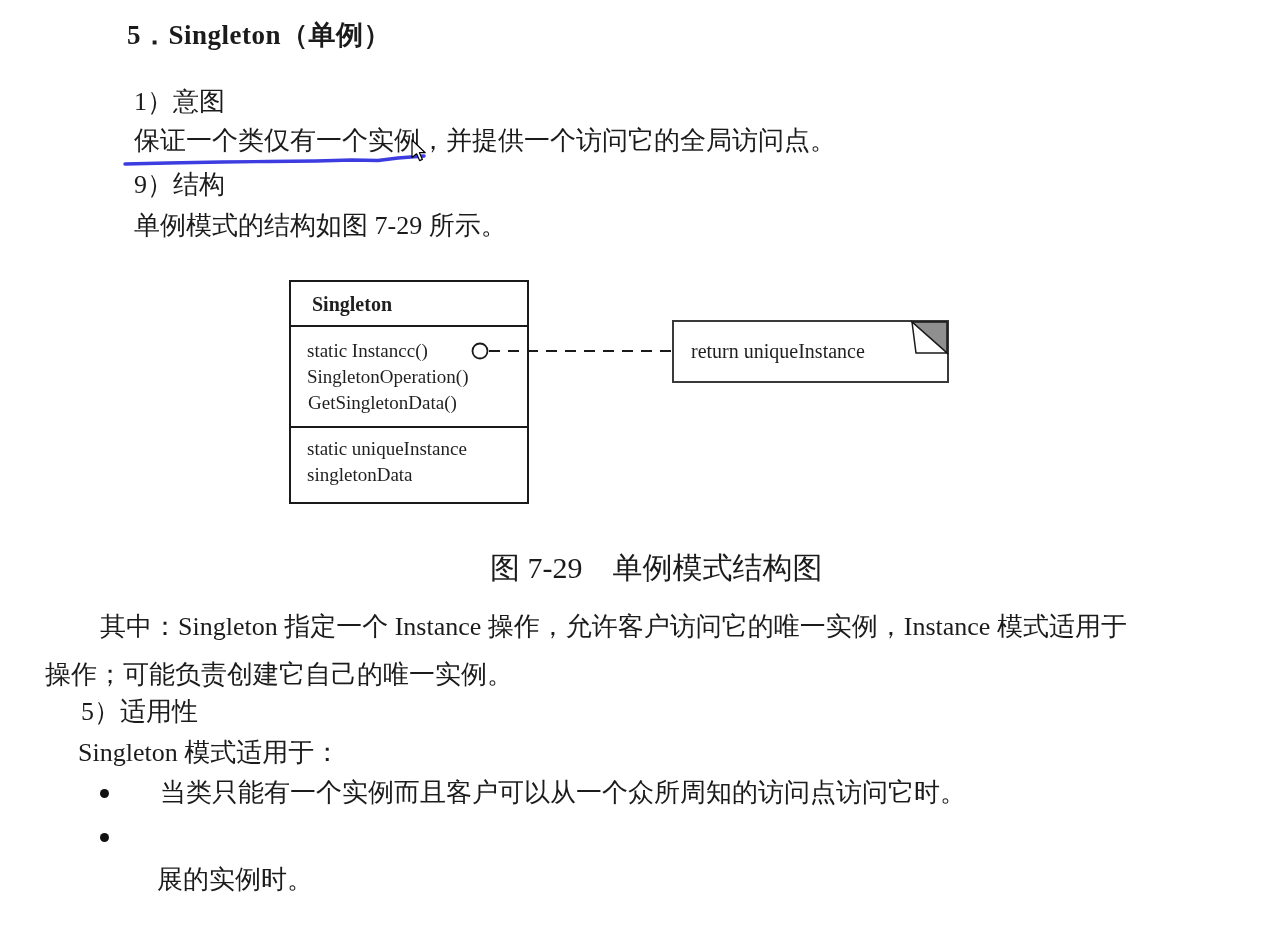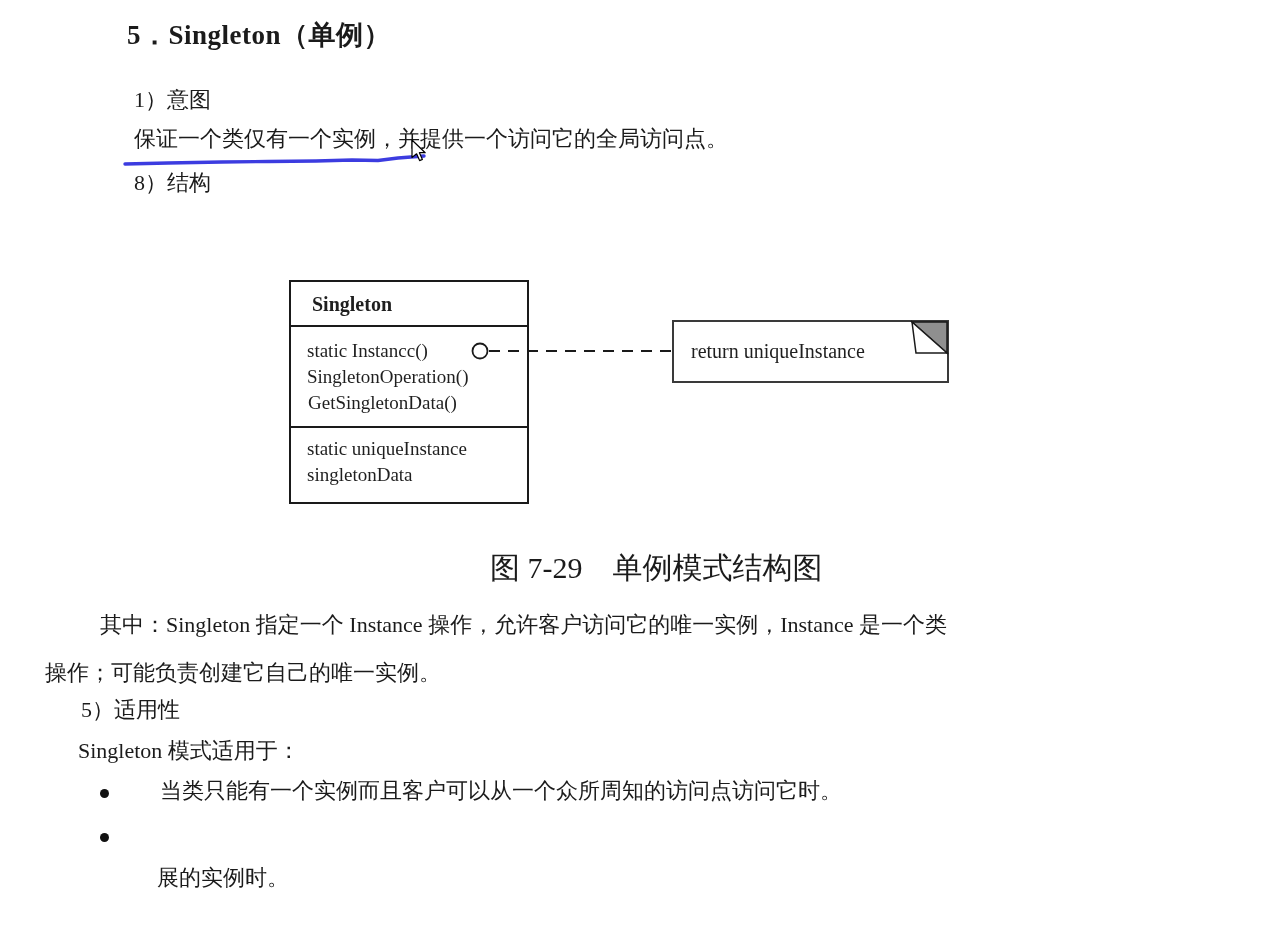--- a/index.html
+++ b/index.html
@@ -6,21 +6,21 @@
   #page{
     position:relative;
     width:1274px;height:951px;
     background:#ffffff;
     overflow:hidden;
     font-family:"Liberation Serif","DejaVu Serif",serif;
     color:#1b1b1b;
     padding-left:48px;
   }
   .txt{position:absolute;white-space:nowrap;line-height:1.15;}
-  .t26{font-size:22px;}
+  .t26{font-size:26px;}
   .t27b{font-size:27px;font-weight:bold;letter-spacing:.5px;}
   .t23{font-size:30px;}
   .bullet-dot{
     position:absolute;width:9px;height:9px;border-radius:50%;
     background:#111;
   }
   svg text{
     font-family:"Liberation Serif","DejaVu Serif",serif;
     fill:#1f1f1f;
   }
@@ -33,22 +33,23 @@
 <body>
 
 <div id="page">
 
   <div class="txt t27b" style="left:127px;top:20px;">5．Singleton（单例）</div>
 
   <div class="txt t26" style="left:134px;top:87px;">1）意图</div>
 
   <div class="txt t26" style="left:134px;top:128px;font-family:Liberation Mono, monospace;">保证一个类仅有一个实例，并提供一个访问它的全局访问点。</div>
 
-  <div class="txt t26" style="left:134px;top:170px;">8）结构</div>
+  <div class="txt t26" style="left:134px;top:170px;">9）结构</div>
 
+  <div class="txt t26" style="left:134px;top:211px;">单例模式的结构如图 7-29 所示。</div>
 
   <svg id="diagram-layer" width="1274" height="951" viewBox="0 0 1274 951">
 
     <polyline points="125,164 168,163 222,162 268,161.5 316,161 352,160 378,160.5 398,158 424,156" fill="none" stroke-width="3.4" stroke-linecap="round" stroke-linejoin="round" stroke="#3c3ce0"></polyline>
 
     <rect x="290" y="281" width="238" height="222" fill="#ffffff" stroke="#1a1a1a" stroke-width="2"></rect>
     <line x1="290" y1="326" x2="528" y2="326" stroke="#1a1a1a" stroke-width="2"></line>
     <line x1="290" y1="427" x2="528" y2="427" stroke="#1a1a1a" stroke-width="2"></line>
 
     <text class="cls-title" x="312" y="311">Singleton</text>
@@ -68,21 +69,21 @@
     <polygon points="912,322 947,353 916,353" fill="#ffffff" stroke="#1a1a1a" stroke-width="1.5"></polygon>
     <text class="note-txt" x="691" y="358">return uniqueInstance</text>
 
     <g transform="translate(412,140)">
       <polygon points="0,0 0,17.5 4.6,13.8 7.6,20.6 10.4,19.4 7.4,12.7 13.2,12.7" fill="#ffffff" stroke="#000000" stroke-width="1.2" stroke-linejoin="round"></polygon>
     </g>
   </svg>
 
   <div class="txt t23" style="left:490px;top:551px;">图 7-29　单例模式结构图</div>
 
-  <div class="txt t26" style="left:100px;top:612px;">其中：Singleton 指定一个 Instance 操作，允许客户访问它的唯一实例，Instance 是一个类</div>
+  <div class="txt t26" style="left:100px;top:612px;">其中：Singleton 指定一个 Instance 操作，允许客户访问它的唯一实例，Instance 模式适用于</div>
   <div class="txt t26" style="left:45px;top:660px;">操作；可能负责创建它自己的唯一实例。</div>
 
   <div class="txt t26" style="left:81px;top:697px;">5）适用性</div>
   <div class="txt t26" style="left:78px;top:738px;">Singleton 模式适用于：</div>
 
   <span class="bullet-dot" style="left:100px;top:789px;"></span>
   <div class="txt t26" style="left:142px;top:778px;margin-left:18px;">当类只能有一个实例而且客户可以从一个众所周知的访问点访问它时。</div>
 
   <span class="bullet-dot" style="left:100px;top:833px;"></span>
   <div class="txt t26" style="left:142px;top:865px;margin-left:15px;">展的实例时。</div>

